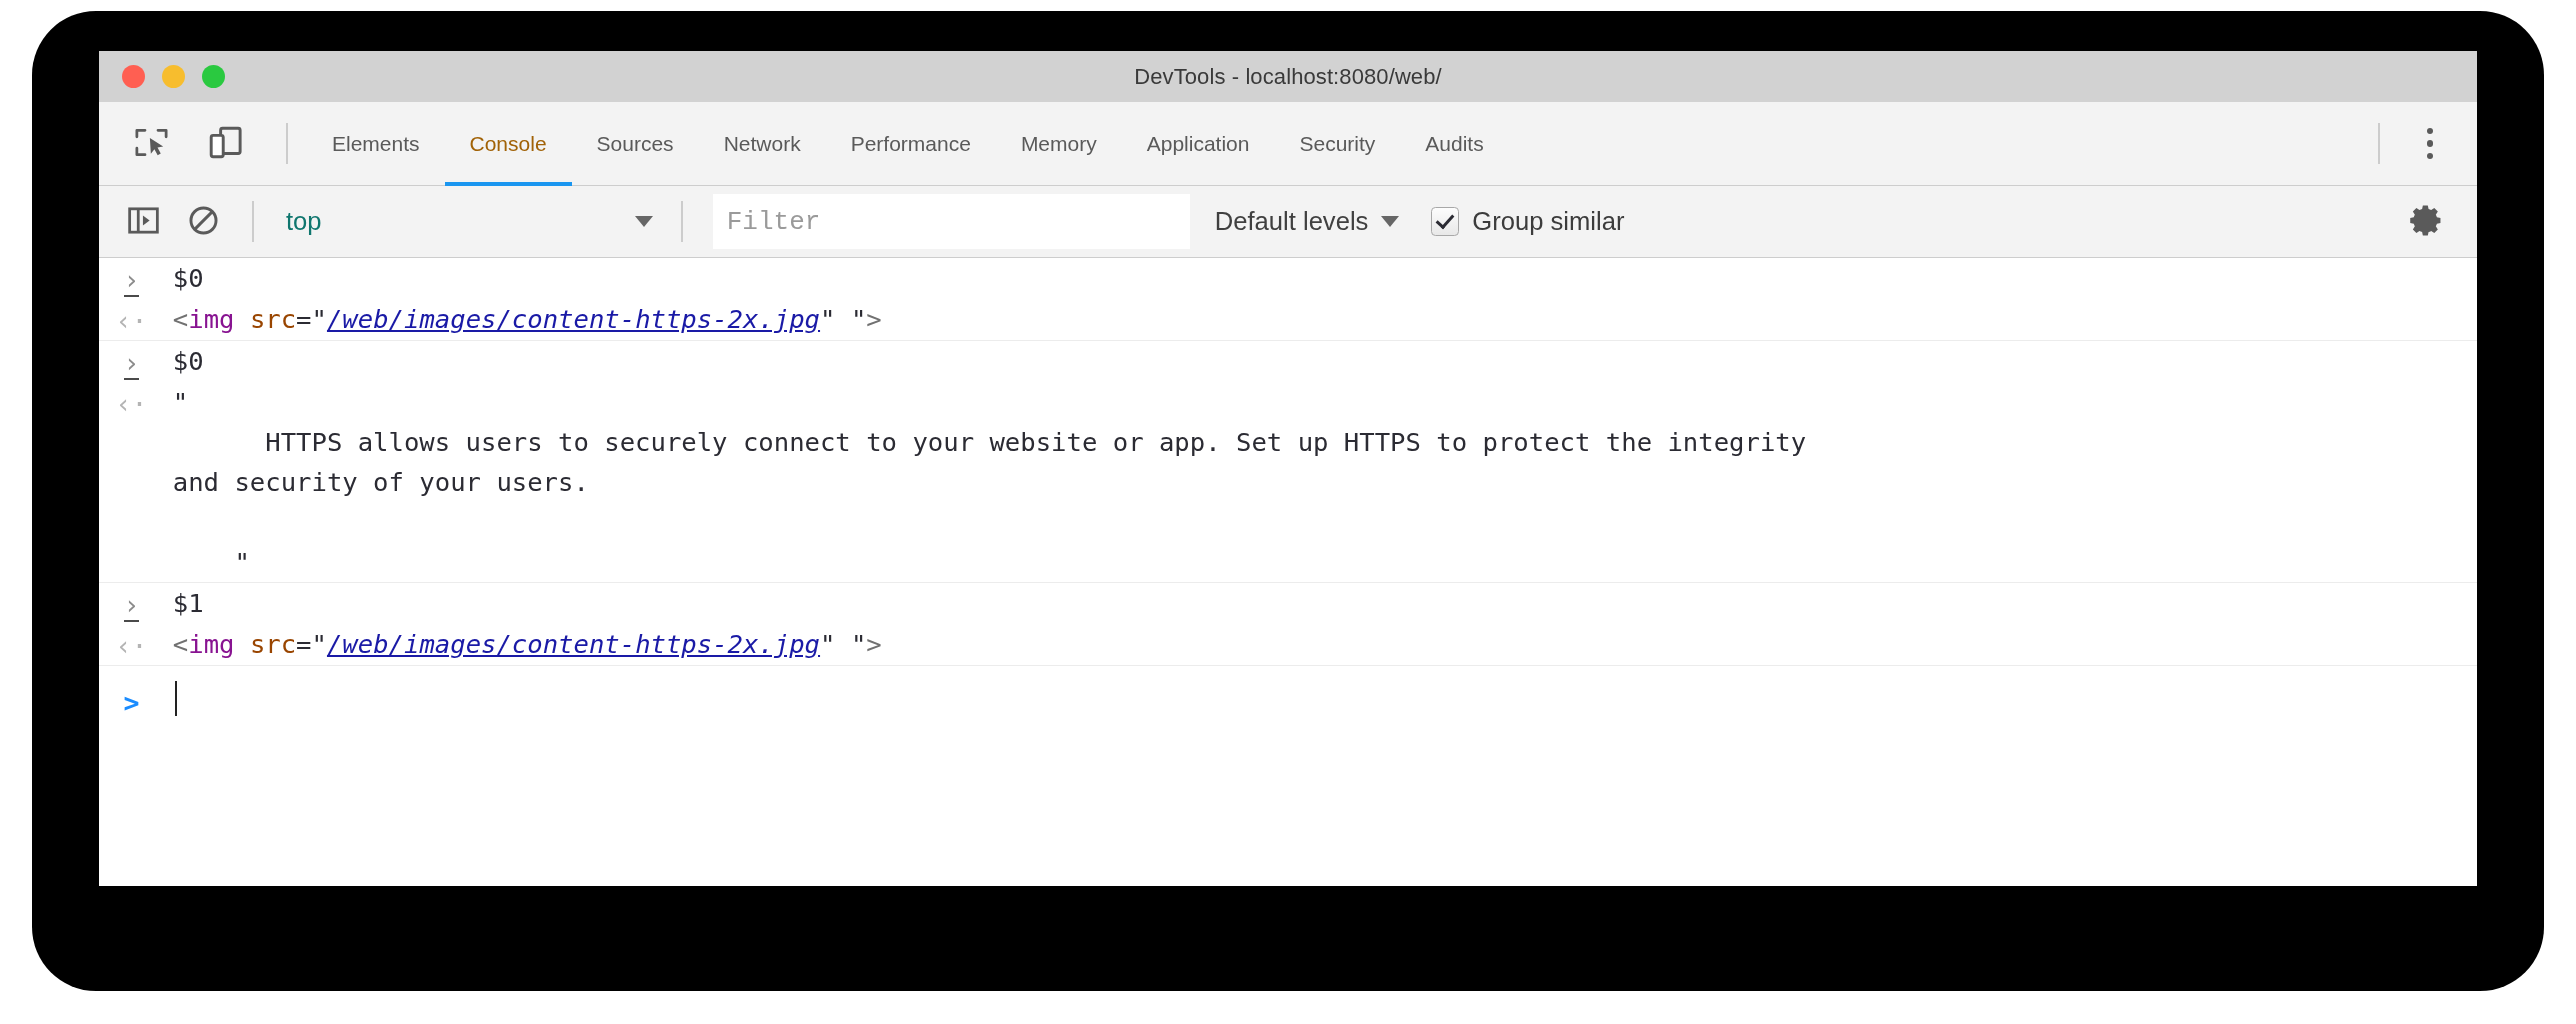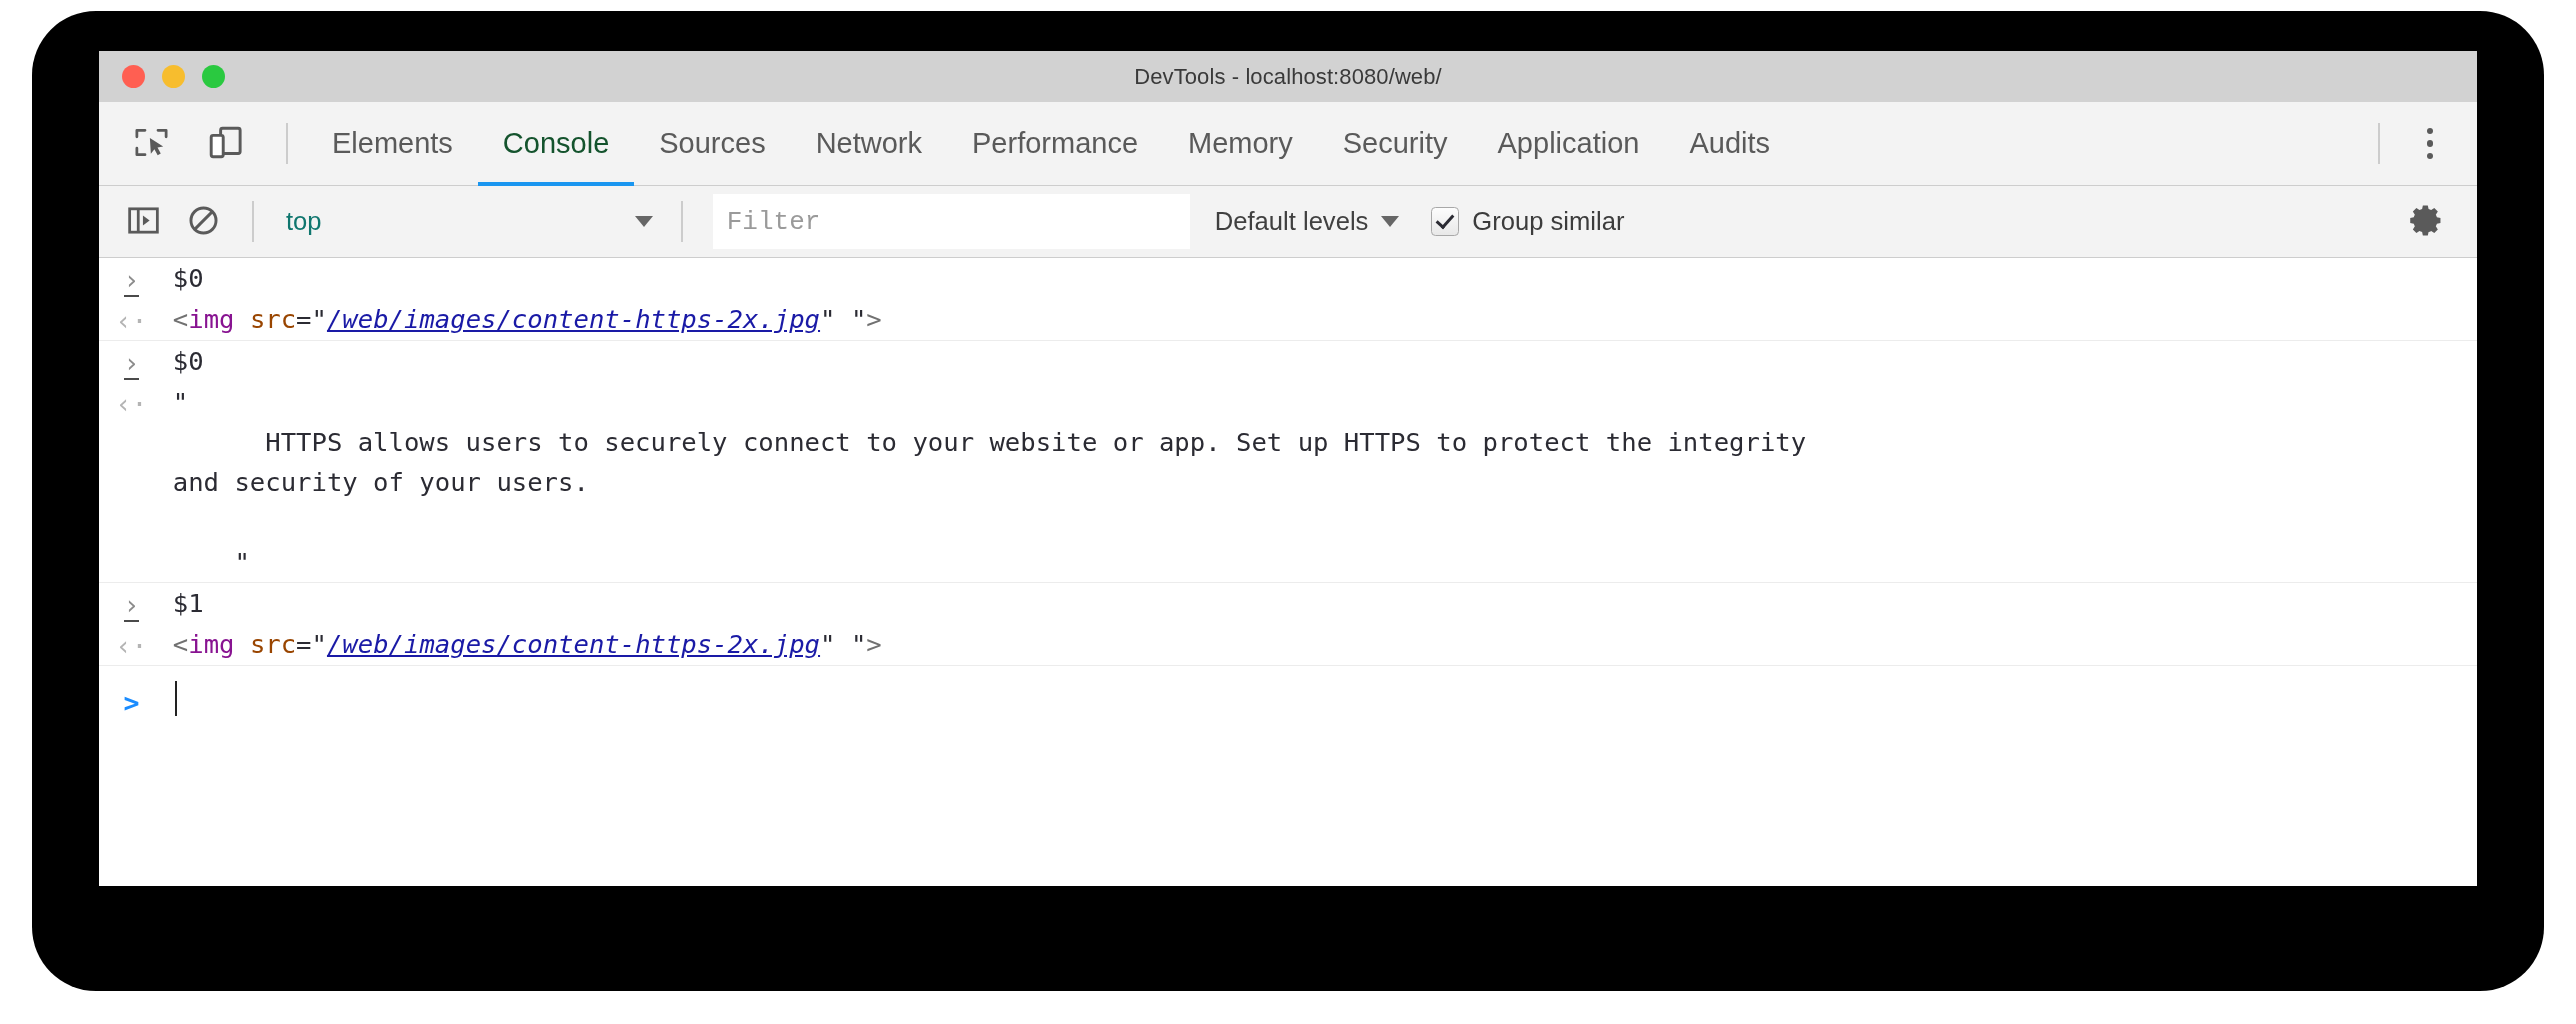--- a/index.html
+++ b/index.html
@@ -116,31 +116,31 @@
     align-items: stretch;
     height: 100%;
     flex: 1 1 auto;
     min-width: 0;
   }
   .tab {
     display: flex;
     align-items: center;
     justify-content: center;
     padding: 4px 25px;
-    font-size: 29px;
+    font-size: 21px;
     color: #5a5a5a;
     cursor: pointer;
     position: relative;
     white-space: nowrap;
     background: transparent;
     border: none;
     font-family: "Liberation Sans", sans-serif;
   }
   .tab.active {
-    color: #14532d;
+    color: #a16207;
   }
   .tab.active::after {
     content: "";
     position: absolute;
     left: 0;
     right: 0;
     bottom: -1.8px;
     height: 4.4px;
     background: #1a96f0;
   }
@@ -398,22 +398,22 @@
       <span class="vert-sep"></span>
     </div>
 
     <div id="tabs">
         <button class="tab">Elements</button>
         <button class="tab active">Console</button>
         <button class="tab">Sources</button>
         <button class="tab">Network</button>
         <button class="tab">Performance</button>
         <button class="tab">Memory</button>
+        <button class="tab">Application</button>
         <button class="tab">Security</button>
-        <button class="tab">Application</button>
         <button class="tab">Audits</button>
       </div>
 
     <div id="tabbar-right">
       <span class="vert-sep"></span>
       <button id="kebab-menu-button">
         <span class="kebab-dot"></span>
         <span class="kebab-dot"></span>
         <span class="kebab-dot"></span>
       </button>

